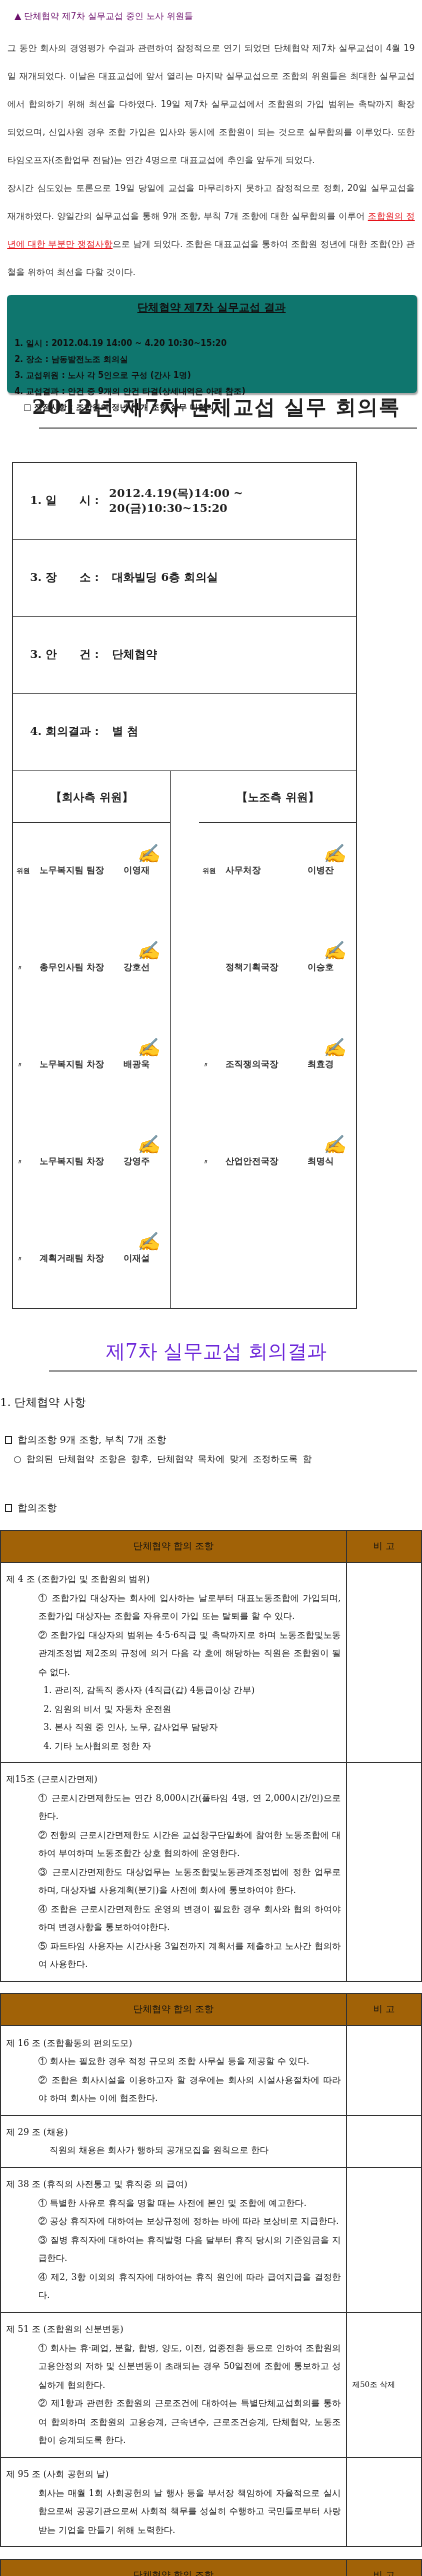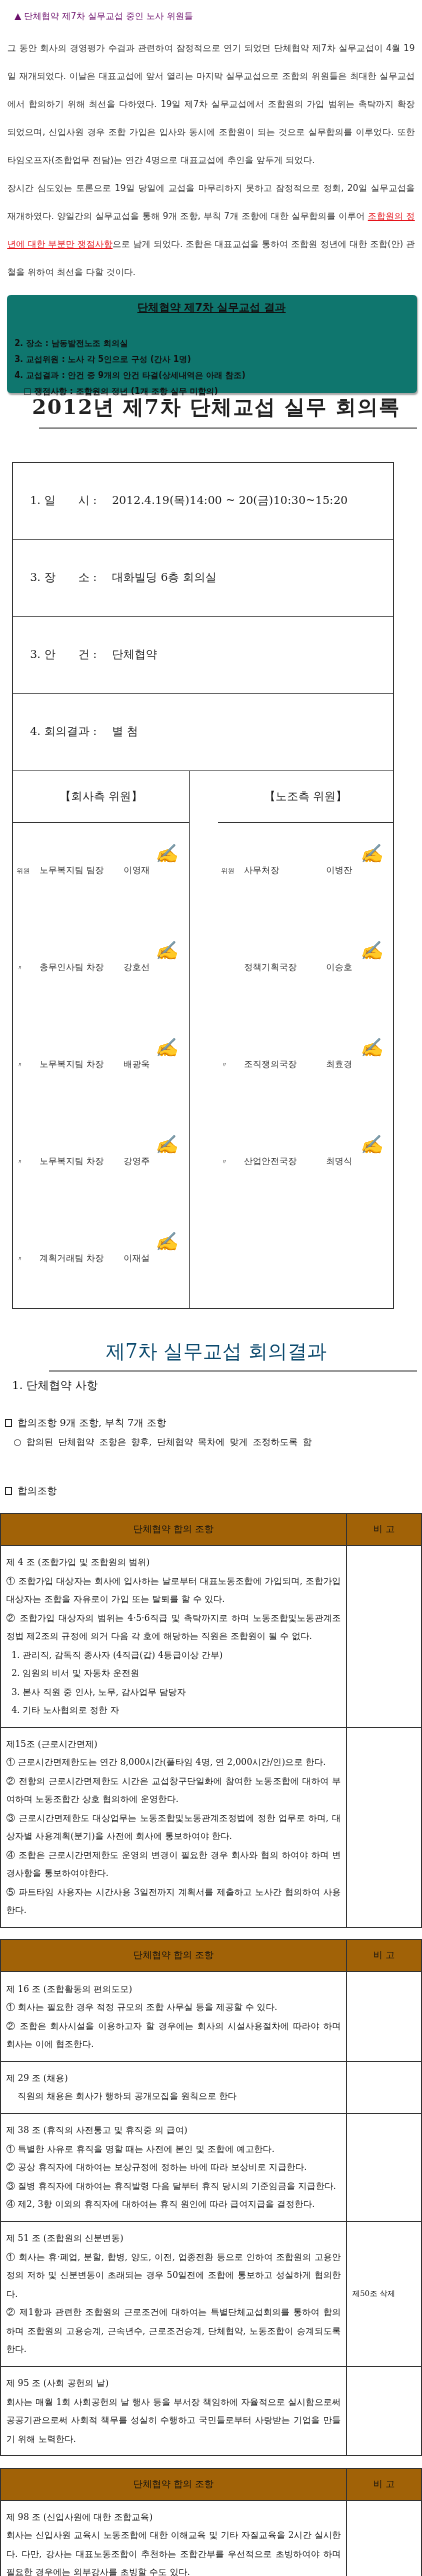--- a/index.html
+++ b/index.html
@@ -59,22 +59,23 @@
     font-weight: bold;
   }
   .title-rule {
     margin: 5.2px 5.2px 0 39px;
     height: 2.1px;
     background: linear-gradient(#bbb, #777);
   }
   .minutes-table {
     margin: 33px 5.2px 0 12.4px;
     border: 1px solid #333;
-    width: 382px;
+    width: 345px;
     font-family: "DejaVu Serif", "Liberation Serif", serif;
+    font-weight: bold;
   }
   .mt-row {
     height: 77px;
     border-bottom: 0.5px solid #666;
     display: flex;
     align-items: center;
     padding-left: 16.5px;
     font-size: 11.3px;
     color: #222;
   }
@@ -118,33 +119,33 @@
     font-size: 18.5px;
     color: #555;
   }
   .members .col.right .member .dept { width: 82px; }
 
   .result-title {
     margin-top: 29px;
     text-align: center;
     font-family: "DejaVu Serif", serif;
     font-size: 19.6px;
-    color: #0c4a6e;
+    color: #6d28d9;
     padding-left: 10.3px;
   }
   .result-rule {
     margin: 5.2px 5.2px 0 49px;
     height: 2.6px;
     background: #999;
   }
   .sec-h {
     font-family: "DejaVu Serif", serif;
     font-size: 11.3px;
-    margin-top: 6px;
-    padding-left: 12px;
+    margin-top: 23px;
+    padding-left: 0;
     color: #111;
   }
   .sq-h {
     font-family: "DejaVu Serif", serif;
     font-size: 9.8px;
     margin-top: 24px;
     padding-left: 5.2px;
     color: #111;
   }
   .sq-h .box {
@@ -184,36 +185,37 @@
     padding: 7.2px 5.2px 7.2px 5.2px;
     line-height: 18.5px;
     text-align: justify;
   }
   .agree-table td.note {
     vertical-align: middle;
     padding: 2.1px 5.2px;
     font-size: 7.7px;
   }
   .agree-table .art-title { display: block; }
-  .agree-table .art-line { display: block; }
+  .agree-table .art-line { display: block; margin-left: 32px; }
   .agree-table .indent { padding-left: 5.2px; }
   .agree-table .indent2 { padding-left: 11.3px; }
 </style>
 </head>
 <body>
 
 <div class="caption">▲ 단체협약 제7차 실무교섭 중인 노사 위원들</div>
 
 <div class="intro">
   <p>그 동안 회사의 경영평가 수검과 관련하여 잠정적으로 연기 되었던 단체협약 제7차 실무교섭이 4월 19일 재개되었다. 이날은 대표교섭에 앞서 열리는 마지막 실무교섭으로 조합의 위원들은 최대한 실무교섭에서 합의하기 위해 최선을 다하였다. 19일 제7차 실무교섭에서 조합원의 가입 범위는 촉탁까지 확장 되었으며, 신입사원 경우 조합 가입은 입사와 동시에 조합원이 되는 것으로 실무합의를 이루었다. 또한 타임오프자(조합업무 전담)는 연간 4명으로 대표교섭에 추인을 앞두게 되었다.</p>
   <p><span>장시간 심도있는 토론으로 19일 당일에 교섭을 마무리하지 못하고 잠정적으로 정회, 20일 실무교섭을 재개하였다. 양일간의 실무교섭을 통해 9개 조항, 부칙 7개 조항에 대한 실무합의를 이루어 </span><span class="hl">조합원의 정년에 대한 부분만 쟁점사항</span><span>으로 남게 되었다. 조합은 대표교섭을 통하여 조합원 정년에 대한 조합(안) 관철을 위하여 최선을 다할 것이다.</span></p>
 </div>
 
 <div class="orange-box">
   <div class="ob-title">단체협약 제7차 실무교섭 결과</div>
+  <div class="ob-line">1. 일시 : 2012.04.19 14:00 ~ 4.20 10:30~15:20</div>
   <div class="ob-line">2. 장소 : 남동발전노조 회의실</div>
   <div class="ob-line">3. 교섭위원 : 노사 각 5인으로 구성 (간사 1명)</div>
   <div class="ob-line">4. 교섭결과 : 안건 중 9개의 안건 타결(상세내역은 아래 참조)</div>
   <div class="ob-line ob-sub">□ 쟁점사항 : 조합원의 정년 (1개 조항 실무 미합의)</div>
 </div>
 
 <div class="minutes-title">2012년 제7차 단체교섭 실무 회의록</div>
 <div class="title-rule"></div>
 
 <div class="minutes-table">

